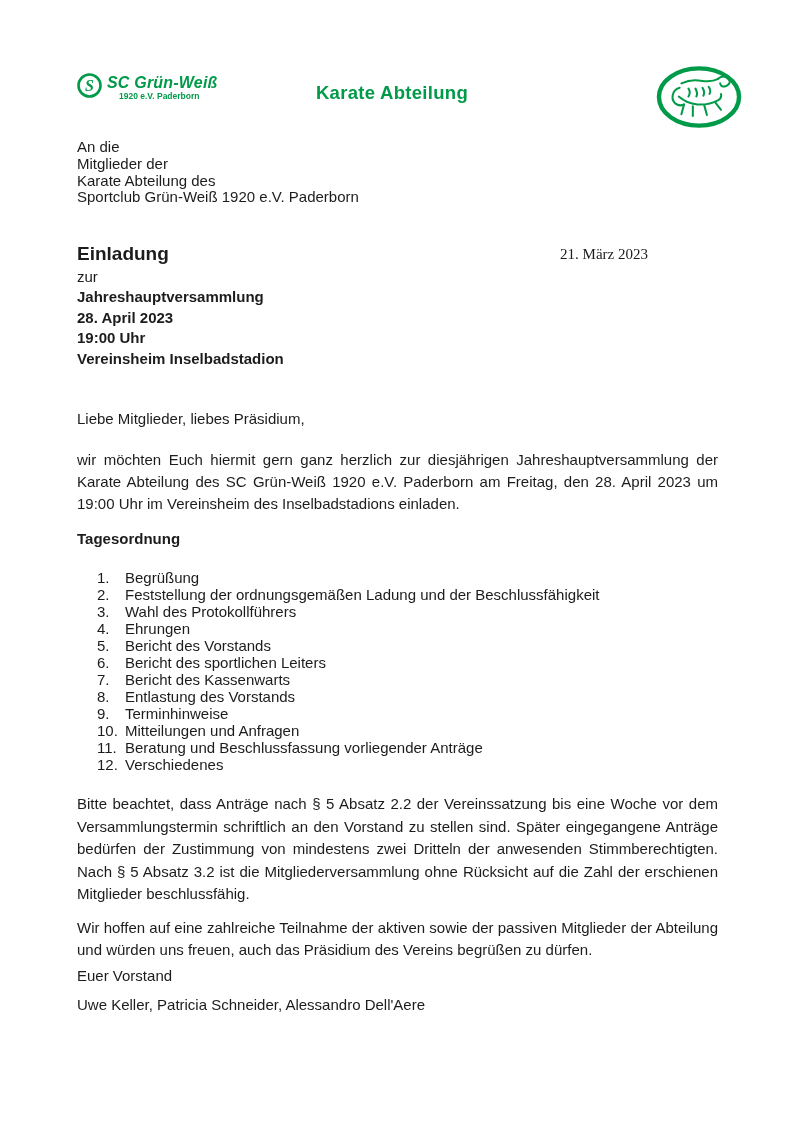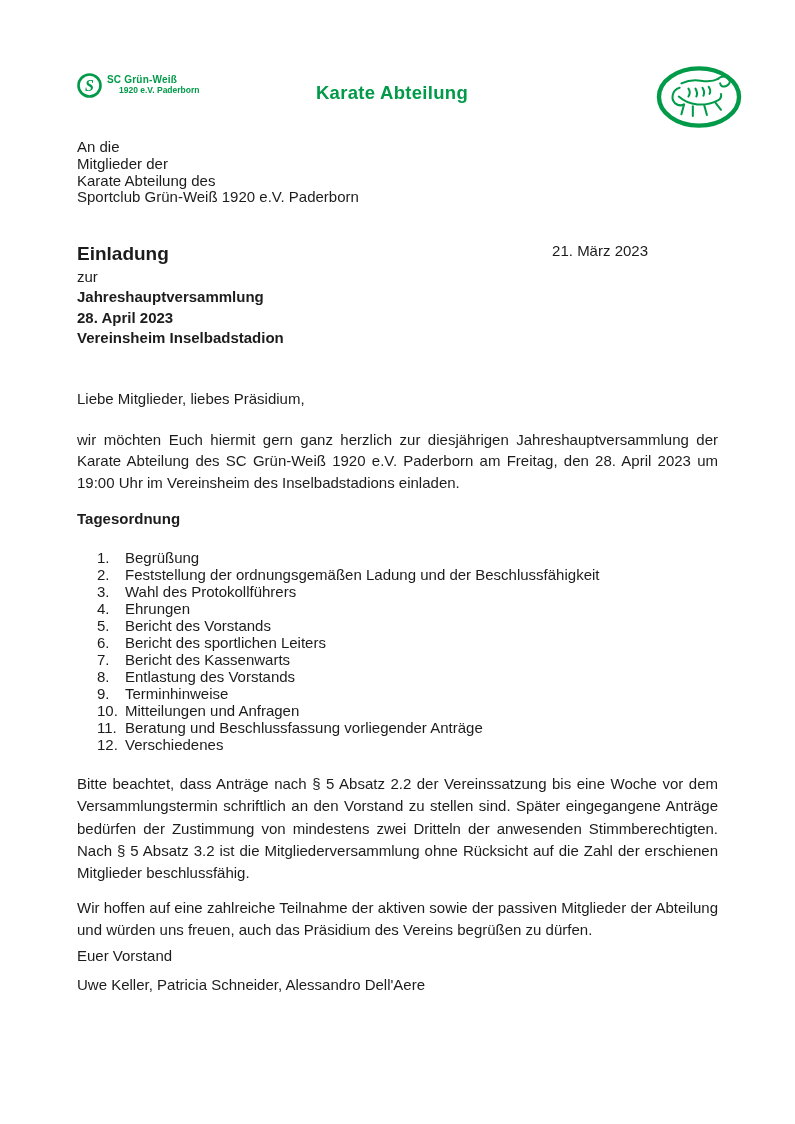--- a/index.html
+++ b/index.html
@@ -10,37 +10,37 @@
     color: #1c1c1c;
     position: relative;
     overflow: hidden;
   }
   .page { width: 795px; height: 1124px; position: relative; background: #fff; }
 
   
   .club-logo { position: absolute; left: 76px; top: 72px; display: flex; align-items: flex-start; }
   .club-logo svg { flex: none; }
   .club-logo-text { margin-left: 4px; margin-top: 2px; color: #009A49; line-height: 1.15; }
-  .club-logo-line1 { font-size: 10px; font-weight: bold; letter-spacing: .2px; }
+  .club-logo-line1 { font-size: 16px; font-weight: bold; letter-spacing: .2px; font-style: italic; }
   .club-logo-line2 { font-size: 8.5px; font-weight: bold; margin-left: 12px; }
   .page-title {
     position: absolute; left: 0; right: 11px; top: 82px;
     text-align: center; color: #009A49;
     font-size: 18.5px; font-weight: bold; letter-spacing: .3px;
   }
   .tiger-logo { position: absolute; top: 64px; right: 52px; }
 
   
   .content { padding: 139px 77px 0 77px; font-size: 15px; }
 
   .recipient { line-height: 16.8px; }
 
-  .heading-row { display: flex; align-items: flex-start; margin-top: 36px; }
+  .heading-row { display: flex; align-items: center; margin-top: 36px; }
   .invite-heading { font-size: 19px; font-weight: bold; line-height: 24px; }
-  .invite-date { margin-left: auto; margin-right: 70px; font-size: 15px; }
+  .invite-date { margin-left: auto; margin-right: 70px; font-size: 15px; font-family: Liberation Serif, serif; }
 
   .invite-sub { line-height: 20px; margin-top: 1px; }
   .invite-bold-block { font-weight: bold; line-height: 20.5px; }
 
   .salutation { margin-top: 41px; line-height: 17px; }
 
   .para { margin-top: 22px; text-align: justify; line-height: 21.7px; }
 
   .agenda-heading { margin-top: 16px; font-weight: bold; line-height: 17px; }
 
@@ -110,20 +110,21 @@
     </div>
 
     <div class="heading-row">
       <span class="invite-heading">Einladung</span>
       <span class="invite-date">21. März 2023</span>
     </div>
     <div class="invite-sub">zur</div>
     <div class="invite-bold-block">
       <div>Jahreshauptversammlung</div>
       <div>28. April 2023</div>
+      <div>19:00 Uhr</div>
       <div>Vereinsheim Inselbadstadion</div>
     </div>
 
     <div class="salutation">Liebe Mitglieder, liebes Präsidium,</div>
     <div class="para">wir möchten Euch hiermit gern ganz herzlich zur diesjährigen Jahreshauptversammlung der Karate Abteilung des SC Grün-Weiß 1920 e.V. Paderborn am Freitag, den 28. April 2023 um 19:00 Uhr im Vereinsheim des Inselbadstadions einladen.</div>
 
     <div class="agenda-heading">Tagesordnung</div>
     <ol class="agenda-list">
       <li>Begrüßung</li>
       <li>Feststellung der ordnungsgemäßen Ladung und der Beschlussfähigkeit</li>

